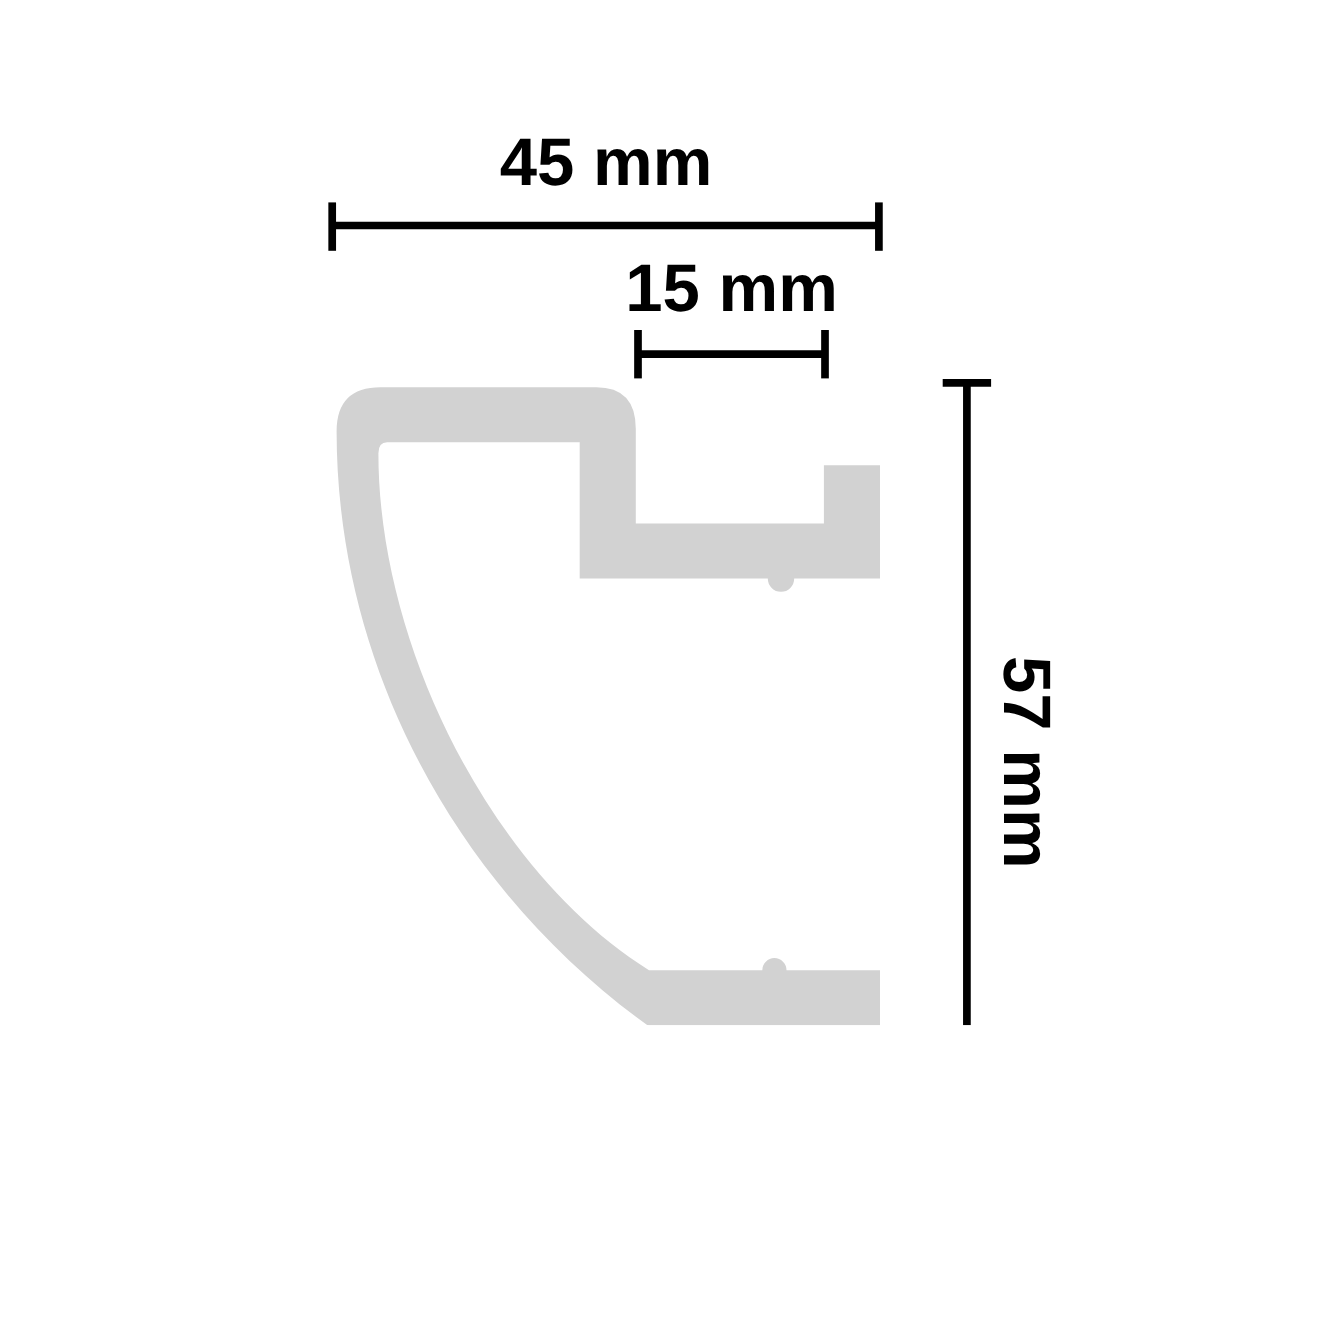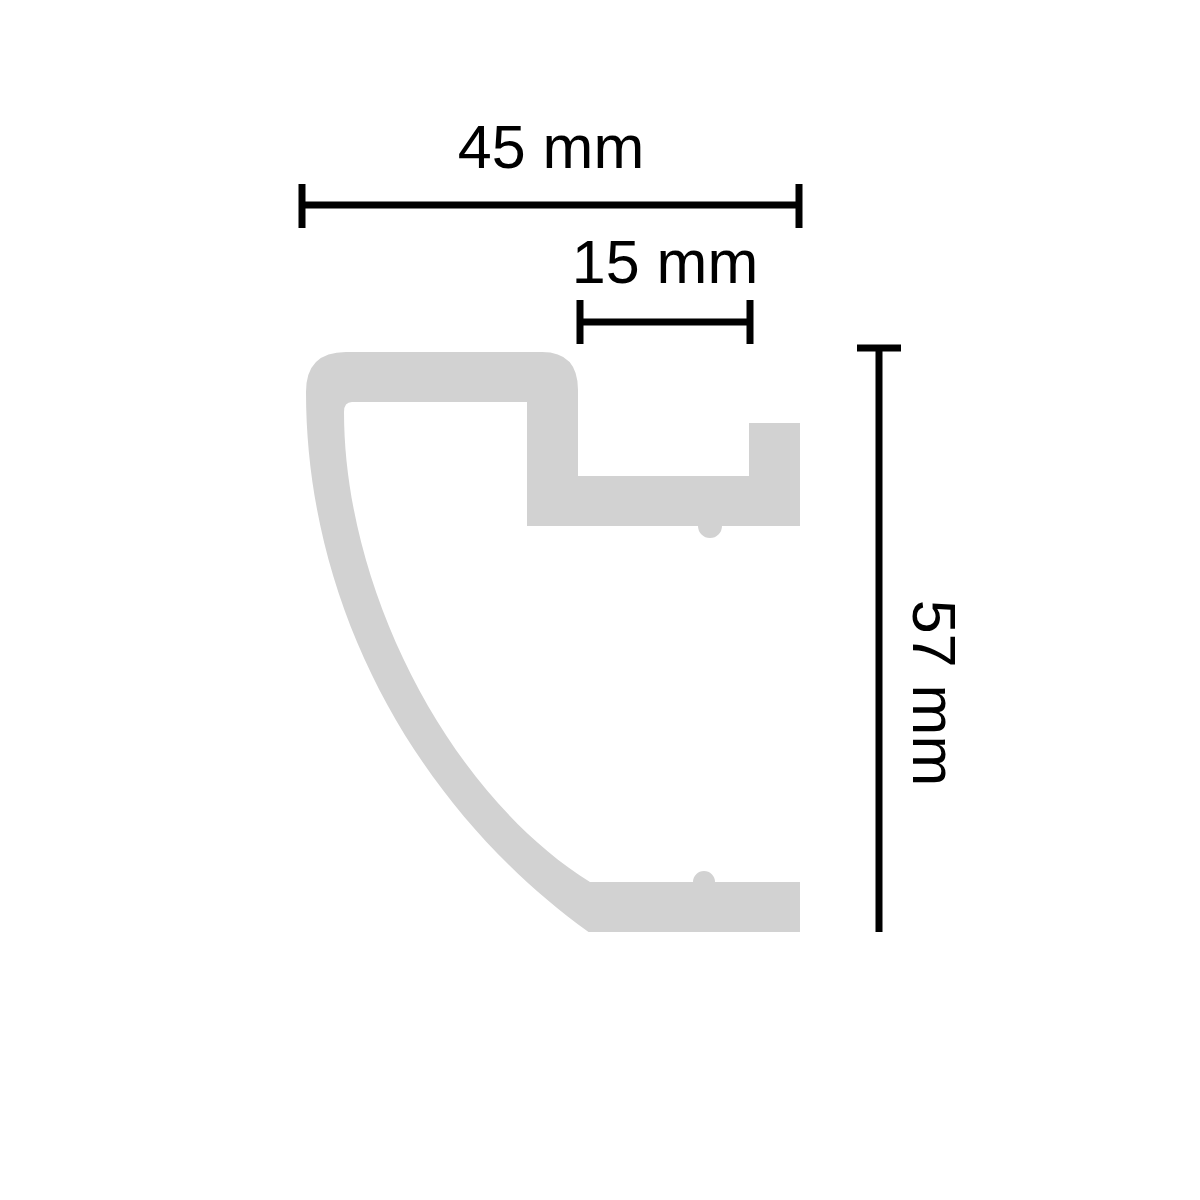--- a/index.html
+++ b/index.html
@@ -7,20 +7,21 @@
     padding: 0;
     background: #ffffff;
   }
   .canvas {
     position: relative;
     width: 1200px;
     height: 932px;
     background: #ffffff;
     overflow: hidden;
     font-family: "Liberation Sans", sans-serif;
+    font-weight: bold;
   }
   svg { display: block; }
   .dim-label {
     font-family: "Liberation Sans", sans-serif;
     font-size: 61px;
     fill: #000000;
   }
 </style>
 </head>
 <body>

